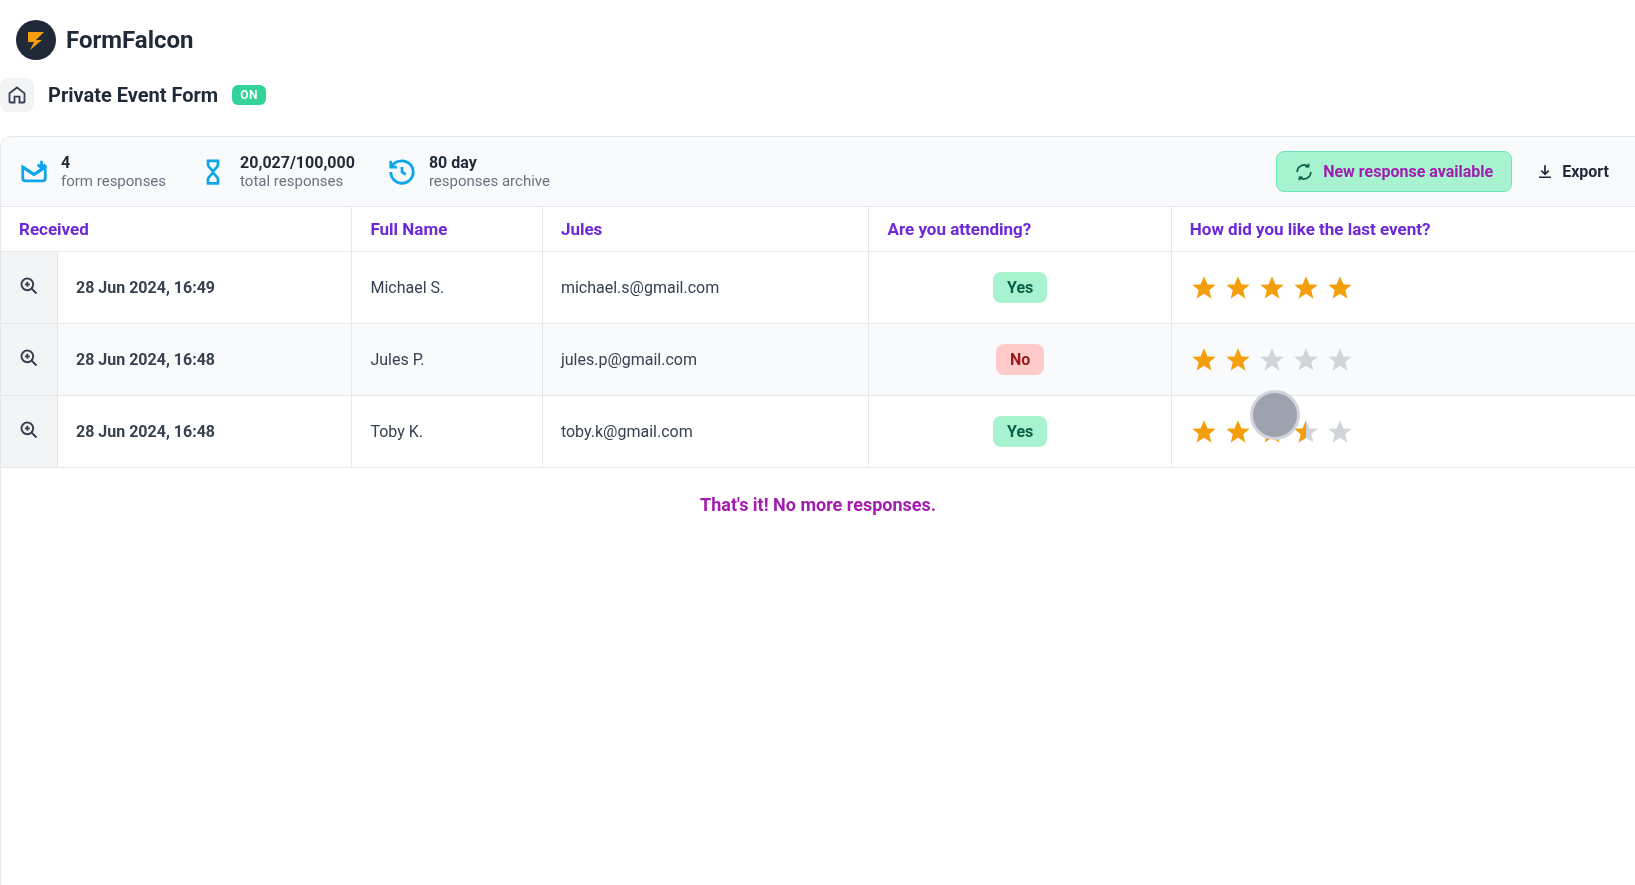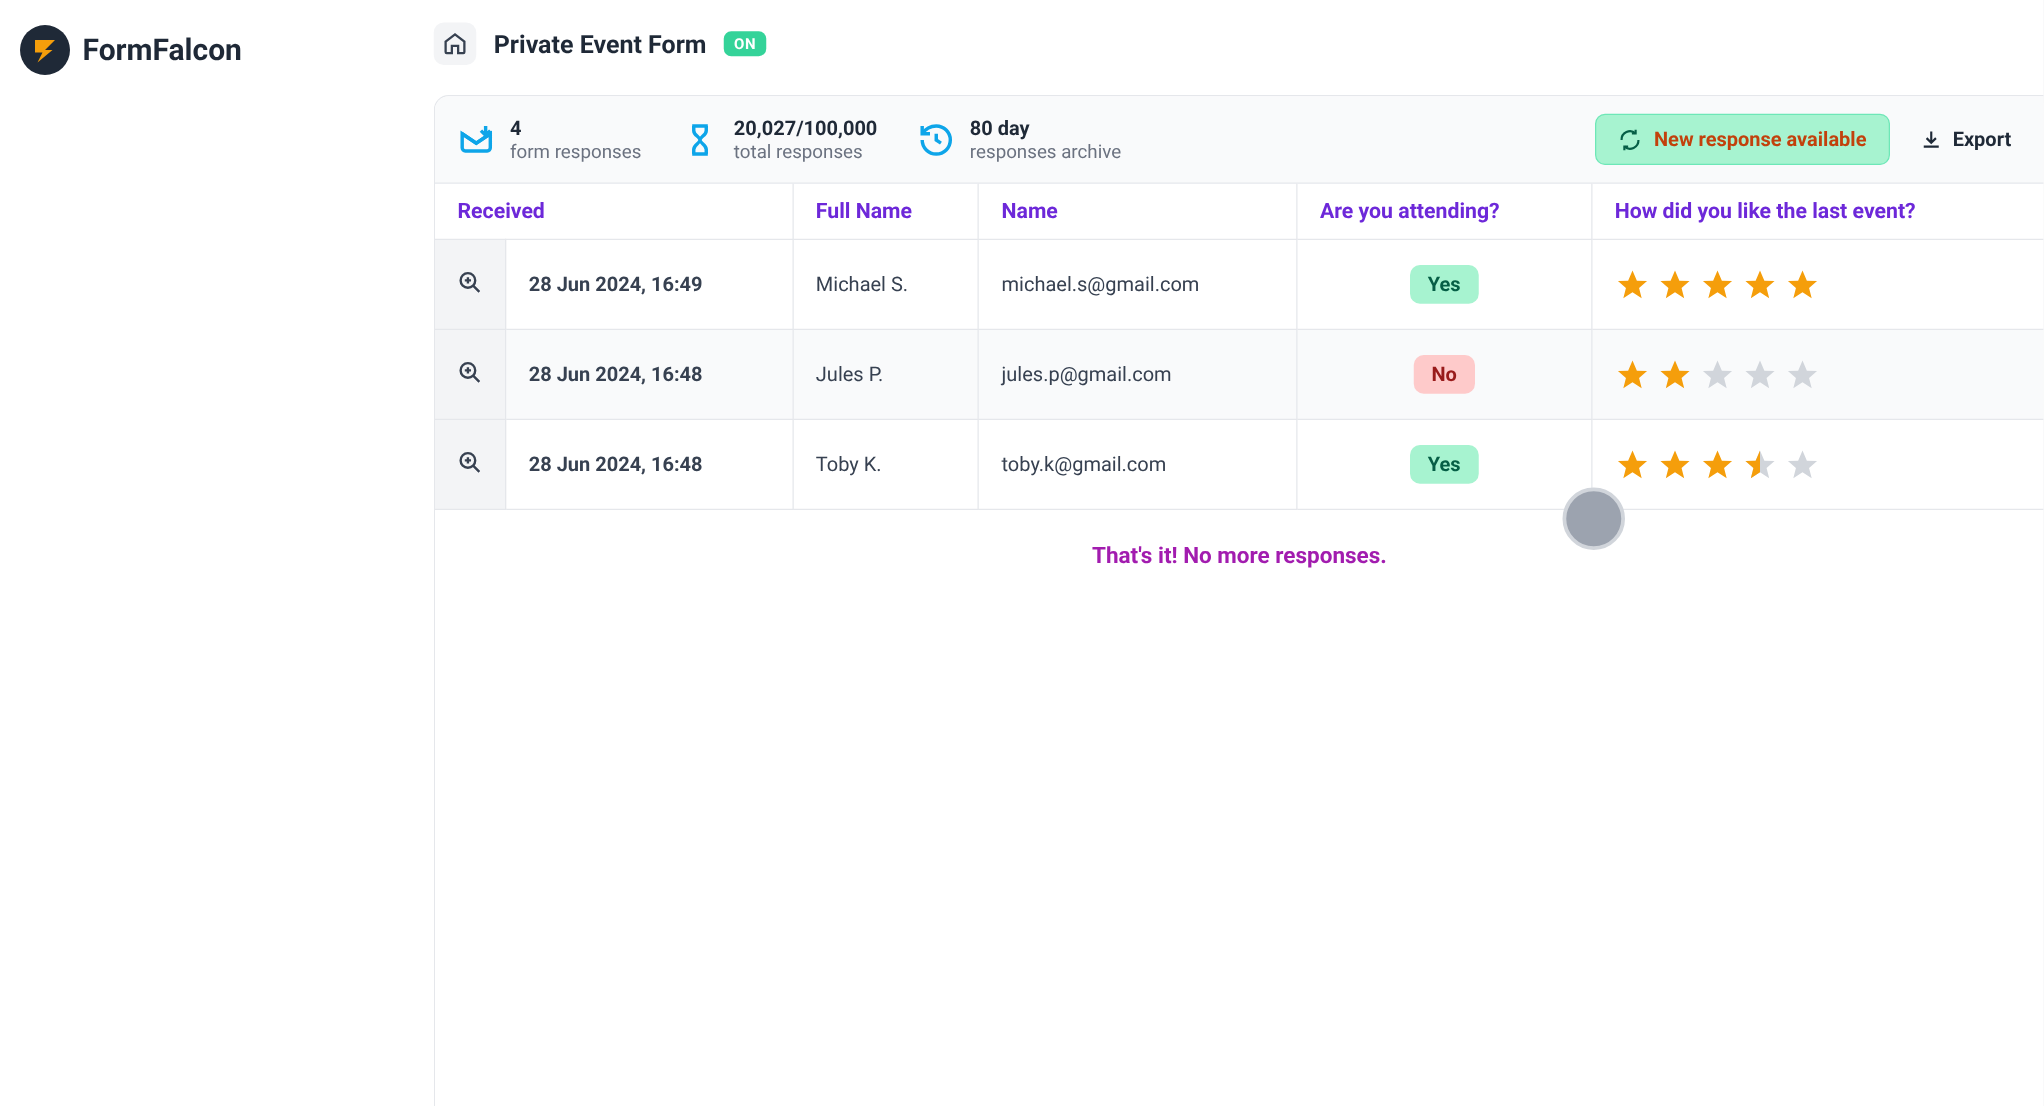--- a/index.html
+++ b/index.html
@@ -4,21 +4,21 @@
   <style>
     * { box-sizing: border-box; margin: 0; padding: 0; }
     body {
       font-family: -apple-system, BlinkMacSystemFont, "Segoe UI", Roboto, "Helvetica Neue", Arial, sans-serif;
       background: #fff;
       color: #1f2937;
       width: 1635px;
       height: 885px;
       overflow: hidden;
     }
-    .app { display: flex; width: 100%; height: 100%; }
+    .app { display: flex; width: 100%; height: 100%; flex-direction: column; }
     .sidebar { width: 347px; padding: 20px 0 0 12px; }
     .logo-wrap { display: flex; align-items: center; gap: 10px; padding-left: 4px; }
     .logo-mark {
       width: 40px; height: 40px; border-radius: 50%;
       background: #1f2937;
       display: flex; align-items: center; justify-content: center;
     }
     .logo-mark svg { width: 24px; height: 24px; }
     .logo-text { font-size: 24px; font-weight: 700; color: #1f2937; }
     .main { flex: 1; display: flex; flex-direction: column; }
@@ -66,21 +66,21 @@
     .stat { display: flex; align-items: center; gap: 12px; }
     .stat-icon { width: 30px; height: 30px; color: #0ea5e9; }
     .stat-text { display: flex; flex-direction: column; }
     .stat-value { font-size: 16px; font-weight: 700; color: #1f2937; line-height: 1.2; }
     .stat-label { font-size: 15px; color: #6b7280; line-height: 1.2; }
     .stats-right { display: flex; align-items: center; gap: 16px; }
     .new-response-btn {
       display: flex; align-items: center; gap: 10px;
       background: #a7f3d0; border: 1px solid #6ee7b7;
       padding: 10px 18px; border-radius: 8px; font-size: 16px; font-weight: 700;
-      color: #c2410c; cursor: pointer;
+      color: #a21caf; cursor: pointer;
     }
     .export-btn {
       display: flex; align-items: center; gap: 8px;
       font-size: 16px; font-weight: 700; color: #1f2937; cursor: pointer;
       padding: 6px 8px;
     }
     .table-wrap { flex: 1; overflow: auto; }
     table { width: 100%; border-collapse: collapse; }
     th {
       text-align: left; font-size: 17px; font-weight: 700; color: #6d28d9;
@@ -200,21 +200,21 @@
           </div>
         </div>
       </div>
 
       <div class="table-wrap">
         <table>
           <thead>
             <tr>
               <th colspan="2">Received</th>
               <th>Full Name</th>
-              <th>Name</th>
+              <th>Jules</th>
               <th class="center">Are you attending?</th>
               <th>How did you like the last event?</th>
             </tr>
           </thead>
           <tbody id="table-body">
               <tr>
     <td class="zoom-cell body-cell"><span class="zoom-icon">
                     <svg width="20" height="20" viewBox="0 0 24 24" fill="none" stroke="#374151" stroke-width="2.3">
                       <circle cx="10" cy="10" r="7"></circle>
                       <path d="M15 15 L21 21 M7 10 H13 M10 7 V13"></path>

